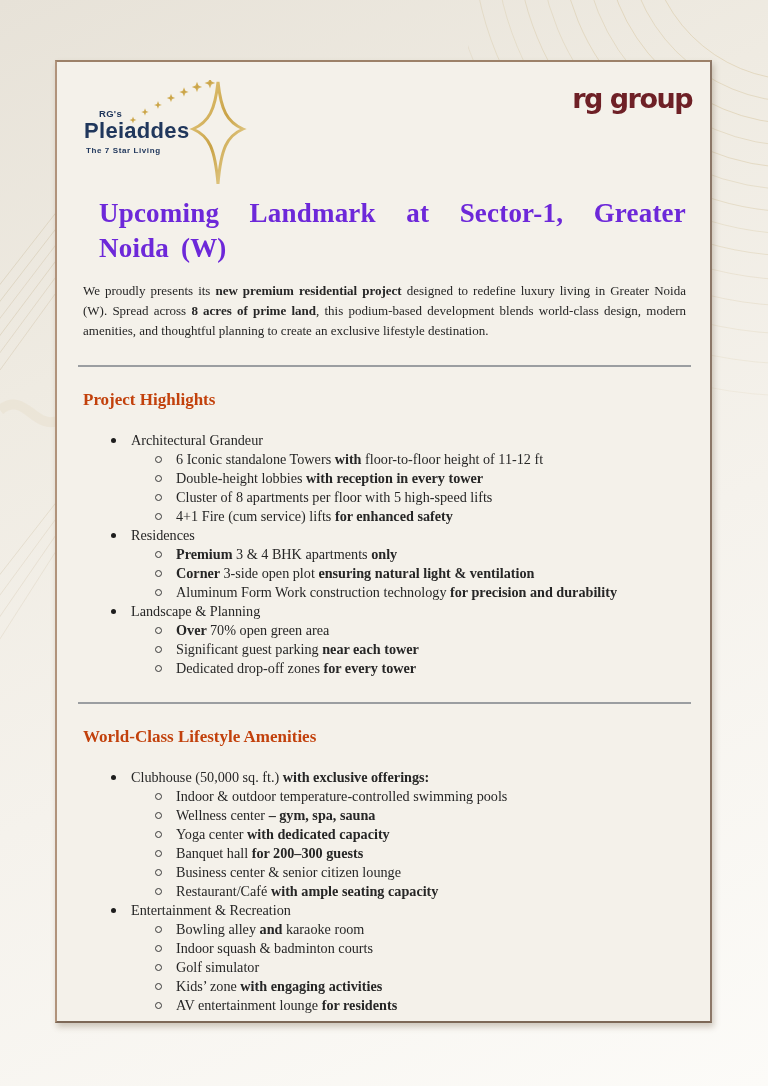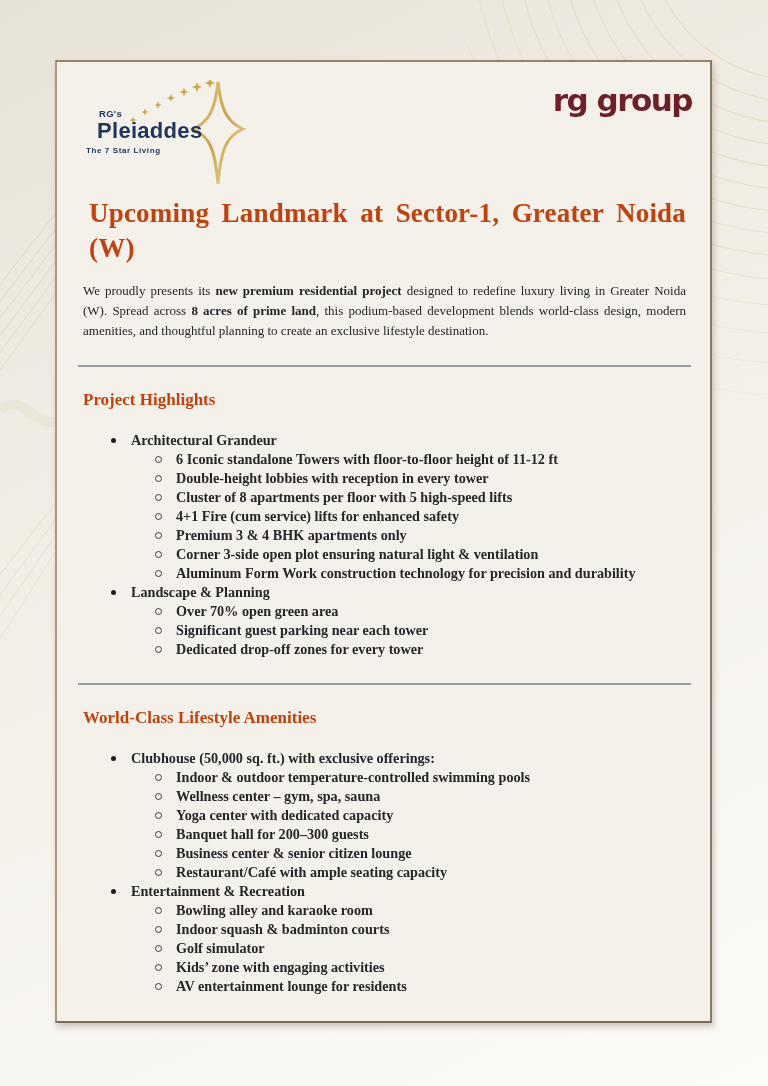--- a/index.html
+++ b/index.html
@@ -18,51 +18,51 @@
     box-sizing:border-box;background:#f4f1ea;
     border:2px solid #b0937b;
     border-top-color:#9c8169;border-right-color:#8c7767;border-bottom-color:#7d6857;
     box-shadow:2px 4px 6px rgba(110,88,64,.30);
     padding:15px 24px 24px 26px;
   }
   
   .hdr{display:flex;justify-content:space-between;align-items:flex-start;height:106px;}
   .logo{position:relative;width:175px;height:106px;font-family:"Liberation Sans",sans-serif;color:#20375c;}
   .logo-prefix{position:absolute;left:16px;top:31px;font-size:9.5px;font-weight:bold;letter-spacing:.3px;}
-  .logo-name{position:absolute;left:14px;top:41px;font-size:22px;font-weight:bold;letter-spacing:.3px;}
+  .logo-name{position:absolute;left:1px;top:41px;font-size:22px;font-weight:bold;letter-spacing:.3px;}
   .logo-tagline{position:absolute;left:3px;top:69px;font-size:8px;font-weight:bold;letter-spacing:.6px;}
   .logo-star-svg{position:absolute;left:32px;top:3px;}
   .brand{
     font-family:"DejaVu Sans",sans-serif;font-weight:bold;color:#6e2026;
-    font-size:31px;letter-spacing:-1.5px;margin-top:8px;margin-right:-6px;line-height:1;
+    font-size:27px;letter-spacing:-1.5px;margin-top:8px;margin-right:-6px;line-height:1;
   }
   
   .title{
-    margin:13px 0 0 6px;font-size:27px;font-weight:bold;color:#c2410c;
+    margin:13px 0 0 16px;font-size:27px;font-weight:bold;color:#6d28d9;
     line-height:35px;text-align:justify;word-spacing:5px;letter-spacing:.2px;
   }
   .intro{
     margin:15px 0 0 0;font-size:13px;line-height:20px;color:#262626;text-align:justify;
   }
   .intro .b{font-weight:bold;}
   
   .divider{border-top:2px solid #9b9ea1;margin:24px -5px 0 -5px;height:0;}
   .sec-heading{margin:23px 0 0 0;font-size:17px;font-weight:bold;color:#c2410c;}
   .list{margin-top:21px;font-size:14.2px;color:#262626;}
   .row-l1,.row-l2{position:relative;line-height:19px;}
   .row-l1{padding-left:48px;font-weight:bold;}
   .row-l1::before{
     content:"";position:absolute;left:28px;top:7px;width:5px;height:5px;border-radius:50%;background:#1d1d1d;
   }
   .row-l2{padding-left:93px;}
   .row-l2::before{
     content:"";position:absolute;left:72px;top:6px;width:5px;height:5px;border-radius:50%;
     border:1.2px solid #3a3a3a;background:transparent;box-sizing:border-box;width:7px;height:7px;
   }
-  .row-l2 .b, .row-l1 .b{font-weight:bold;margin-top:16px;}
+  .row-l2 .b, .row-l1 .b{font-weight:normal;margin-top:16px;}
   .row-l2 span:not(.b){font-weight:bold;}
 </style>
 </head>
 <body>
 
 <svg class="deco deco-tr" width="300" height="430" viewBox="0 0 300 430">
   <g fill="none" stroke="#d8c8a4">
     <circle cx="330" cy="-70" r="150" stroke-opacity="0.55"></circle>
     <circle cx="330" cy="-70" r="172" stroke-opacity="0.50"></circle>
     <circle cx="330" cy="-70" r="194" stroke-opacity="0.55"></circle>
@@ -137,20 +137,21 @@
   <div>
       <section>
         <div class="divider"></div>
         <h2 class="sec-heading">Project Highlights</h2>
         <div class="list">
           <div class="row-l1"><span class="b">Architectural Grandeur</span></div>
           <div class="row-l2"><span class="b">6 Iconic standalone Towers</span><span> with </span><span class="b">floor-to-floor height of 11-12 ft</span></div>
           <div class="row-l2"><span class="b">Double-height lobbies</span><span> with reception in every tower</span></div>
           <div class="row-l2"><span class="b">Cluster of 8 apartments per floor with 5 high-speed lifts</span></div>
           <div class="row-l2"><span class="b">4+1 Fire (cum service) lifts</span><span> for enhanced safety</span></div>
+          <div class="row-l1"><span class="b">Residences</span></div>
           <div class="row-l2"><span>Premium </span><span class="b">3 &amp; 4 BHK apartments</span><span> only</span></div>
           <div class="row-l2"><span>Corner </span><span class="b">3-side open plot</span><span> ensuring natural light &amp; ventilation</span></div>
           <div class="row-l2"><span class="b">Aluminum Form Work construction technology</span><span> for precision and durability</span></div>
           <div class="row-l1"><span class="b">Landscape &amp; Planning</span></div>
           <div class="row-l2"><span>Over </span><span class="b">70% open green area</span></div>
           <div class="row-l2"><span class="b">Significant guest parking</span><span> near each tower</span></div>
           <div class="row-l2"><span class="b">Dedicated drop-off zones</span><span> for every tower</span></div>
         </div>
       </section>
       <section>

